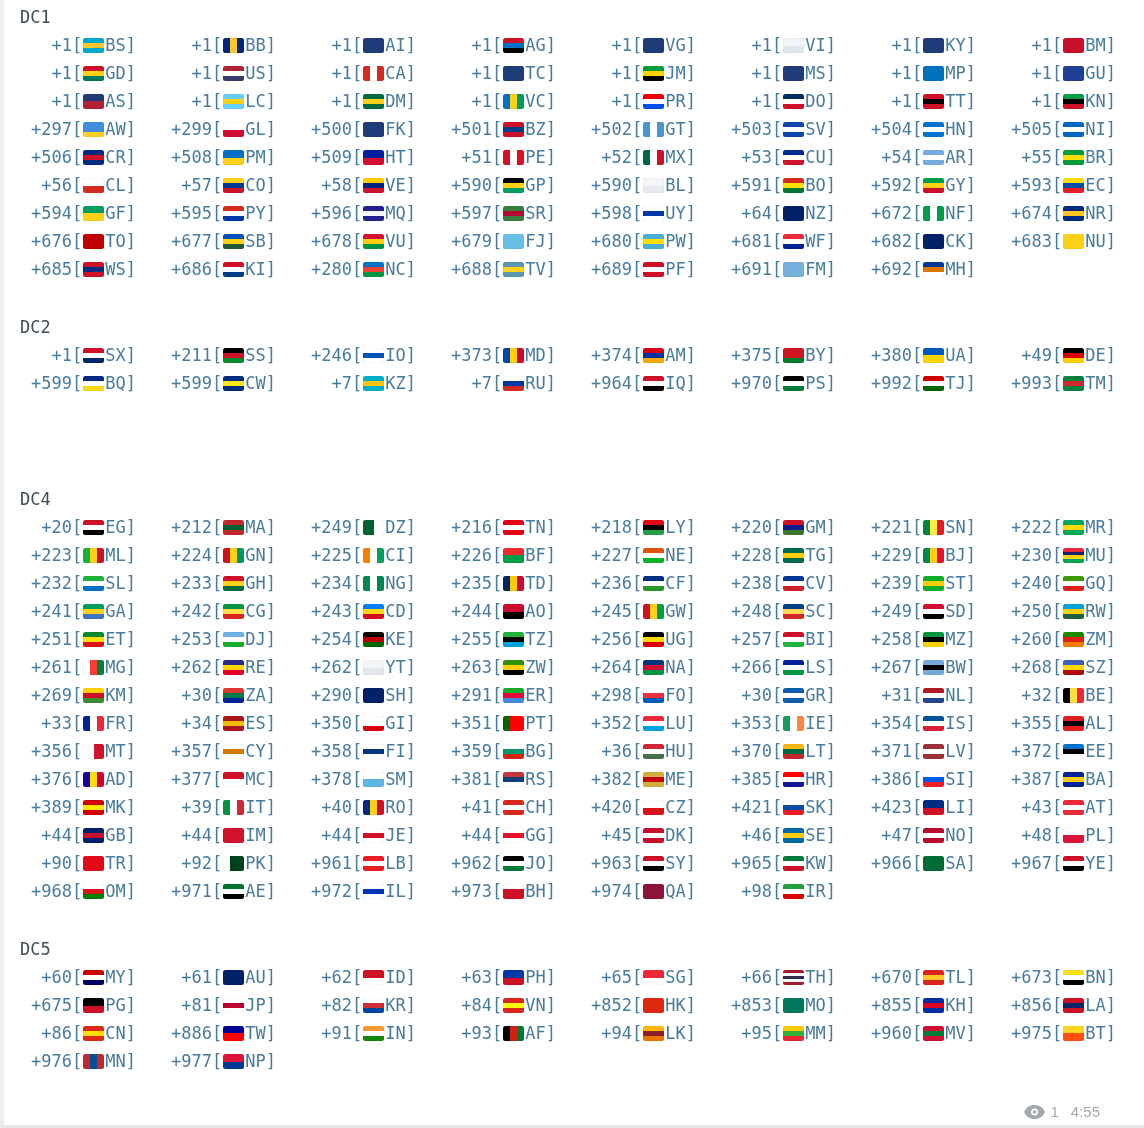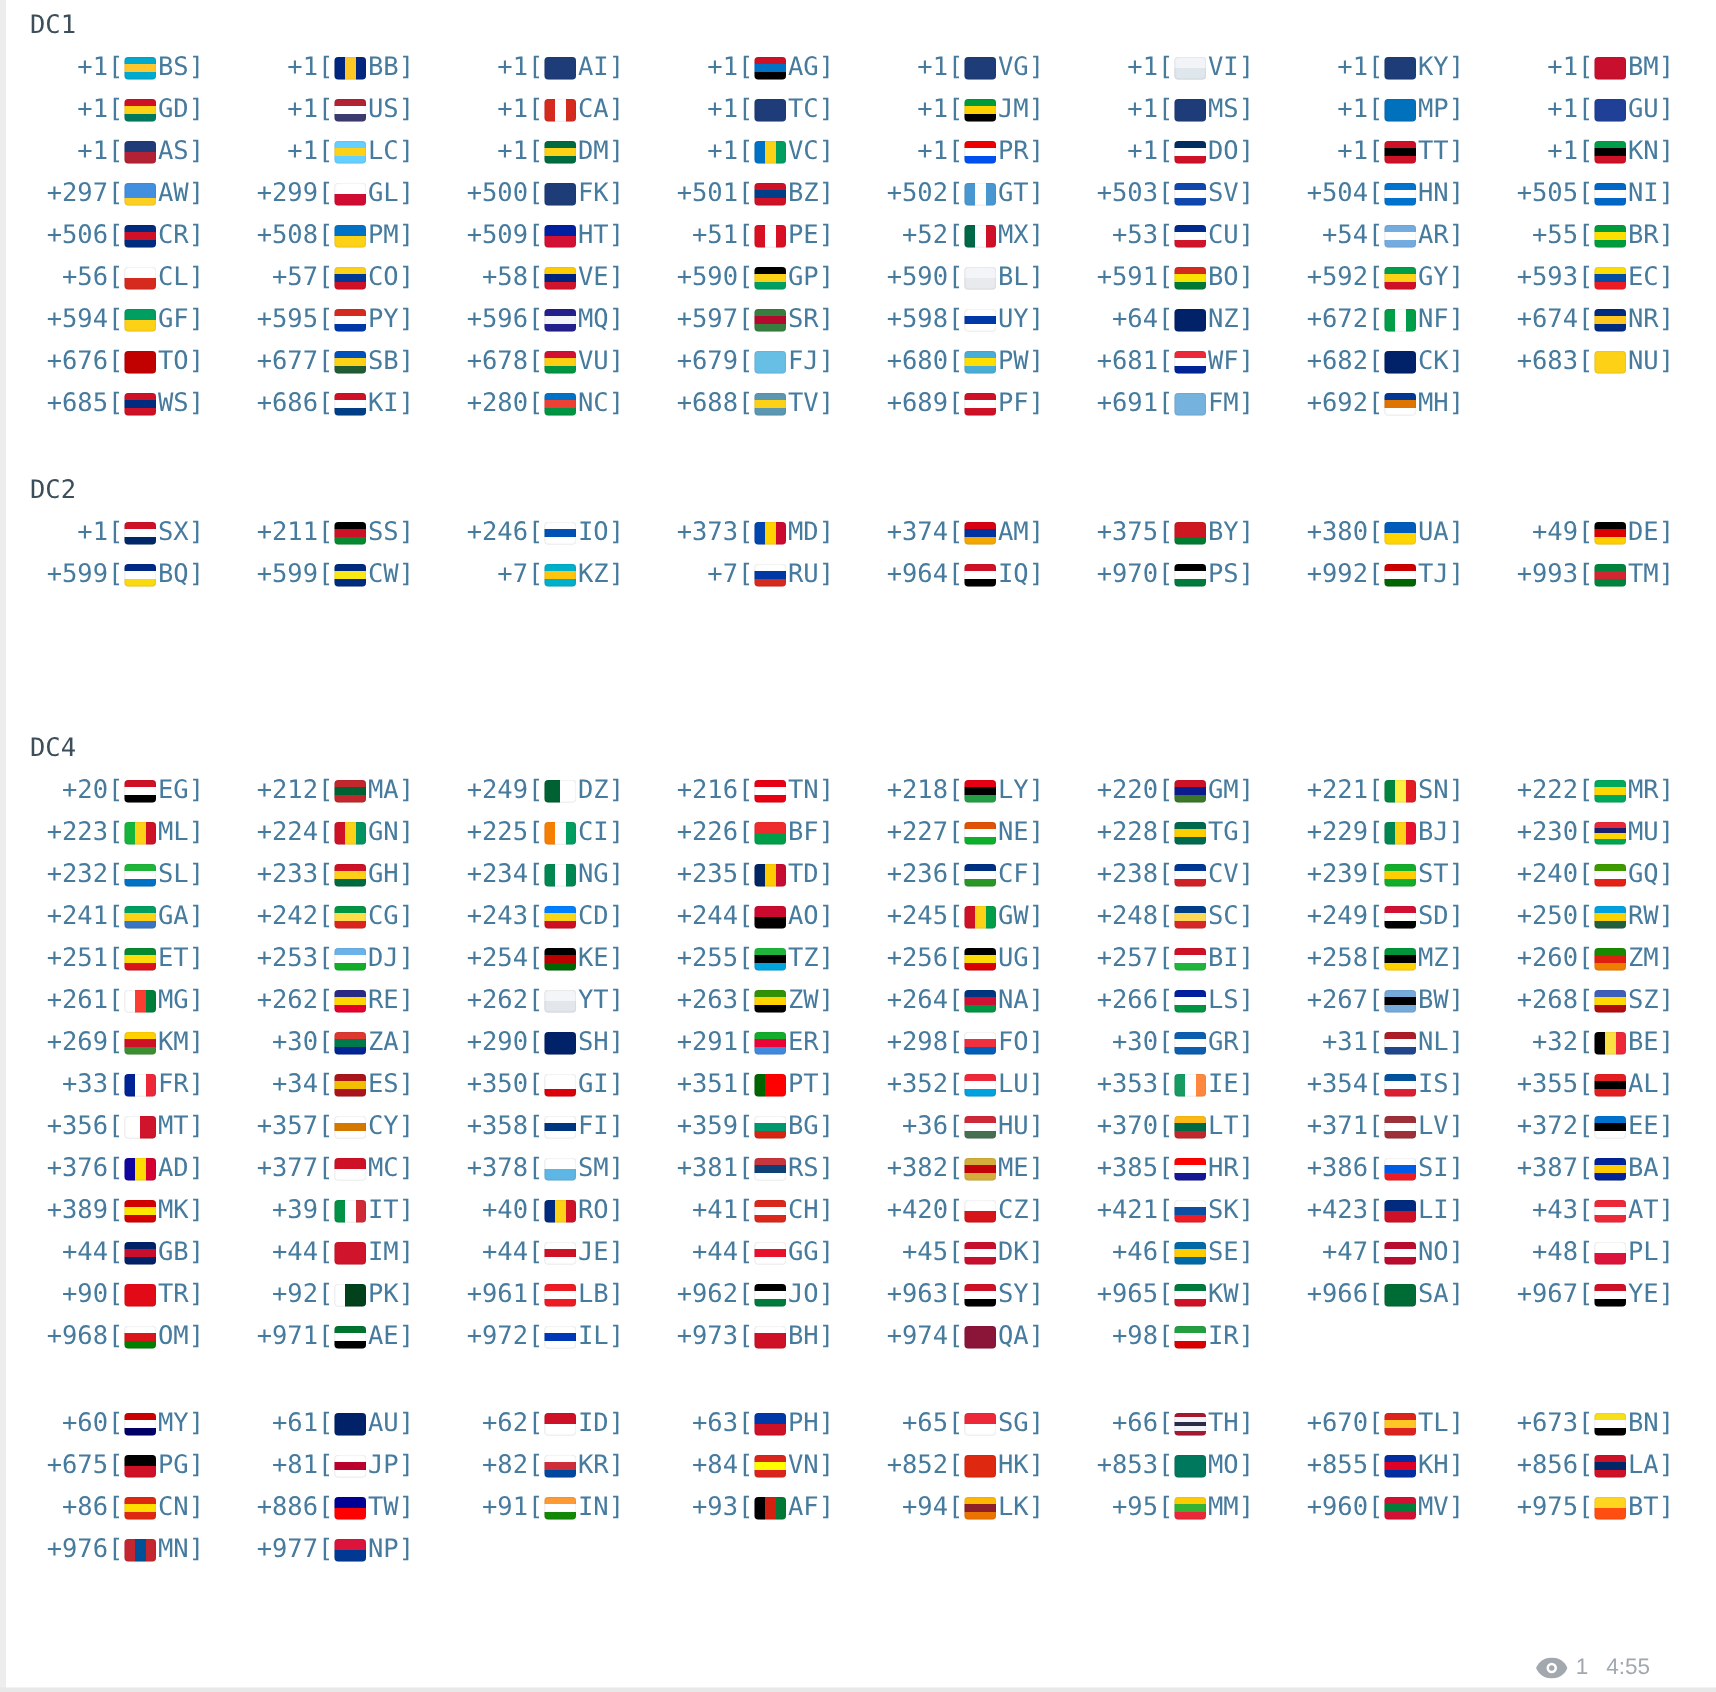--- a/index.html
+++ b/index.html
@@ -288,20 +288,21 @@
             <span class="cell"><span>+968[</span><span class="flag" style="background: linear-gradient(rgb(255, 255, 255) 0%, rgb(255, 255, 255) 33.3%, rgb(219, 22, 27) 33.3%, rgb(219, 22, 27) 66.7%, rgb(0, 128, 0) 66.7%, rgb(0, 128, 0) 100%);"></span><span>OM]</span></span>
             <span class="cell"><span>+971[</span><span class="flag" style="background: linear-gradient(rgb(0, 115, 47) 0%, rgb(0, 115, 47) 33.3%, rgb(255, 255, 255) 33.3%, rgb(255, 255, 255) 66.7%, rgb(0, 0, 0) 66.7%, rgb(0, 0, 0) 100%);"></span><span>AE]</span></span>
             <span class="cell"><span>+972[</span><span class="flag" style="background: linear-gradient(rgb(255, 255, 255) 0%, rgb(255, 255, 255) 33.3%, rgb(0, 56, 184) 33.3%, rgb(0, 56, 184) 66.7%, rgb(255, 255, 255) 66.7%, rgb(255, 255, 255) 100%);"></span><span>IL]</span></span>
             <span class="cell"><span>+973[</span><span class="flag" style="background: linear-gradient(rgb(255, 255, 255) 0%, rgb(255, 255, 255) 33.3%, rgb(206, 17, 38) 33.3%, rgb(206, 17, 38) 66.7%, rgb(206, 17, 38) 66.7%, rgb(206, 17, 38) 100%);"></span><span>BH]</span></span>
             <span class="cell"><span>+974[</span><span class="flag" style="background: rgb(138, 21, 56);"></span><span>QA]</span></span>
             <span class="cell"><span>+98[</span><span class="flag" style="background: linear-gradient(rgb(35, 159, 64) 0%, rgb(35, 159, 64) 33.3%, rgb(255, 255, 255) 33.3%, rgb(255, 255, 255) 66.7%, rgb(218, 0, 0) 66.7%, rgb(218, 0, 0) 100%);"></span><span>IR]</span></span>
           </div>
         </div>
       </div>
       <div class="dc-section">
+        <div class="dc-header">DC5</div>
         <div class="dc-rows">
           <div class="row">
             <span class="cell"><span>+60[</span><span class="flag" style="background: linear-gradient(rgb(204, 0, 1) 0%, rgb(204, 0, 1) 33.3%, rgb(255, 255, 255) 33.3%, rgb(255, 255, 255) 66.7%, rgb(1, 0, 102) 66.7%, rgb(1, 0, 102) 100%);"></span><span>MY]</span></span>
             <span class="cell"><span>+61[</span><span class="flag" style="background: rgb(1, 33, 105);"></span><span>AU]</span></span>
             <span class="cell"><span>+62[</span><span class="flag" style="background: linear-gradient(rgb(206, 17, 38) 0%, rgb(206, 17, 38) 50%, rgb(255, 255, 255) 50%, rgb(255, 255, 255) 100%);"></span><span>ID]</span></span>
             <span class="cell"><span>+63[</span><span class="flag" style="background: linear-gradient(rgb(0, 56, 168) 0%, rgb(0, 56, 168) 50%, rgb(206, 17, 38) 50%, rgb(206, 17, 38) 100%);"></span><span>PH]</span></span>
             <span class="cell"><span>+65[</span><span class="flag" style="background: linear-gradient(rgb(237, 41, 57) 0%, rgb(237, 41, 57) 50%, rgb(255, 255, 255) 50%, rgb(255, 255, 255) 100%);"></span><span>SG]</span></span>
             <span class="cell"><span>+66[</span><span class="flag" style="background: linear-gradient(rgb(165, 25, 49) 0%, rgb(165, 25, 49) 20%, rgb(244, 245, 248) 20%, rgb(244, 245, 248) 40%, rgb(45, 42, 74) 40%, rgb(45, 42, 74) 60%, rgb(244, 245, 248) 60%, rgb(244, 245, 248) 80%, rgb(165, 25, 49) 80%, rgb(165, 25, 49) 100%);"></span><span>TH]</span></span>
             <span class="cell"><span>+670[</span><span class="flag" style="background: linear-gradient(rgb(220, 36, 31) 0%, rgb(220, 36, 31) 33.3%, rgb(255, 199, 38) 33.3%, rgb(255, 199, 38) 66.7%, rgb(220, 36, 31) 66.7%, rgb(220, 36, 31) 100%);"></span><span>TL]</span></span>
             <span class="cell"><span>+673[</span><span class="flag" style="background: linear-gradient(rgb(247, 224, 23) 0%, rgb(247, 224, 23) 33.3%, rgb(255, 255, 255) 33.3%, rgb(255, 255, 255) 66.7%, rgb(0, 0, 0) 66.7%, rgb(0, 0, 0) 100%);"></span><span>BN]</span></span>

